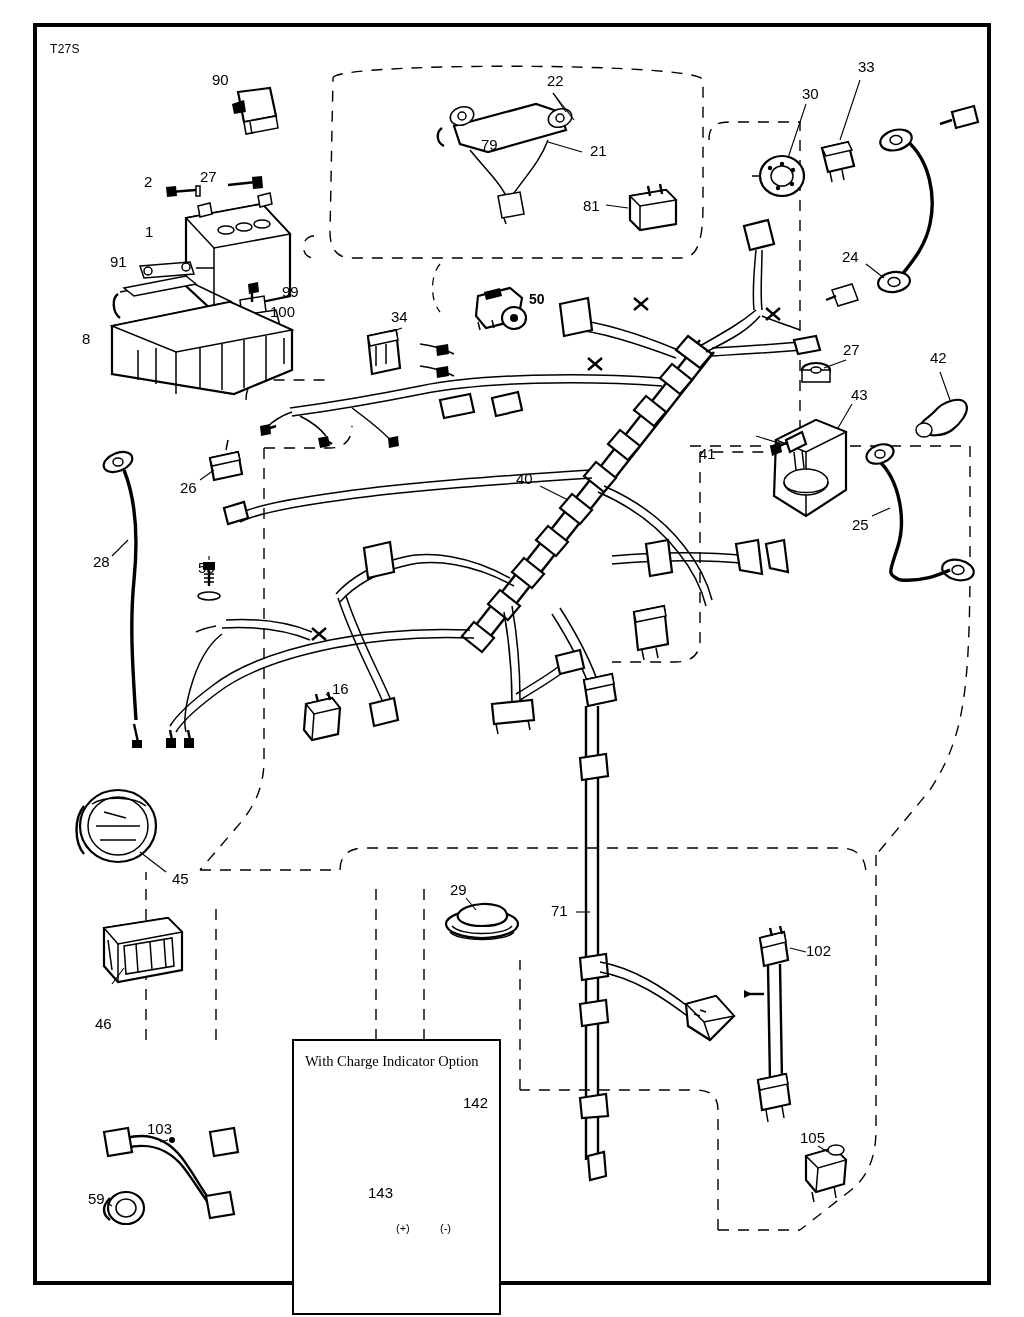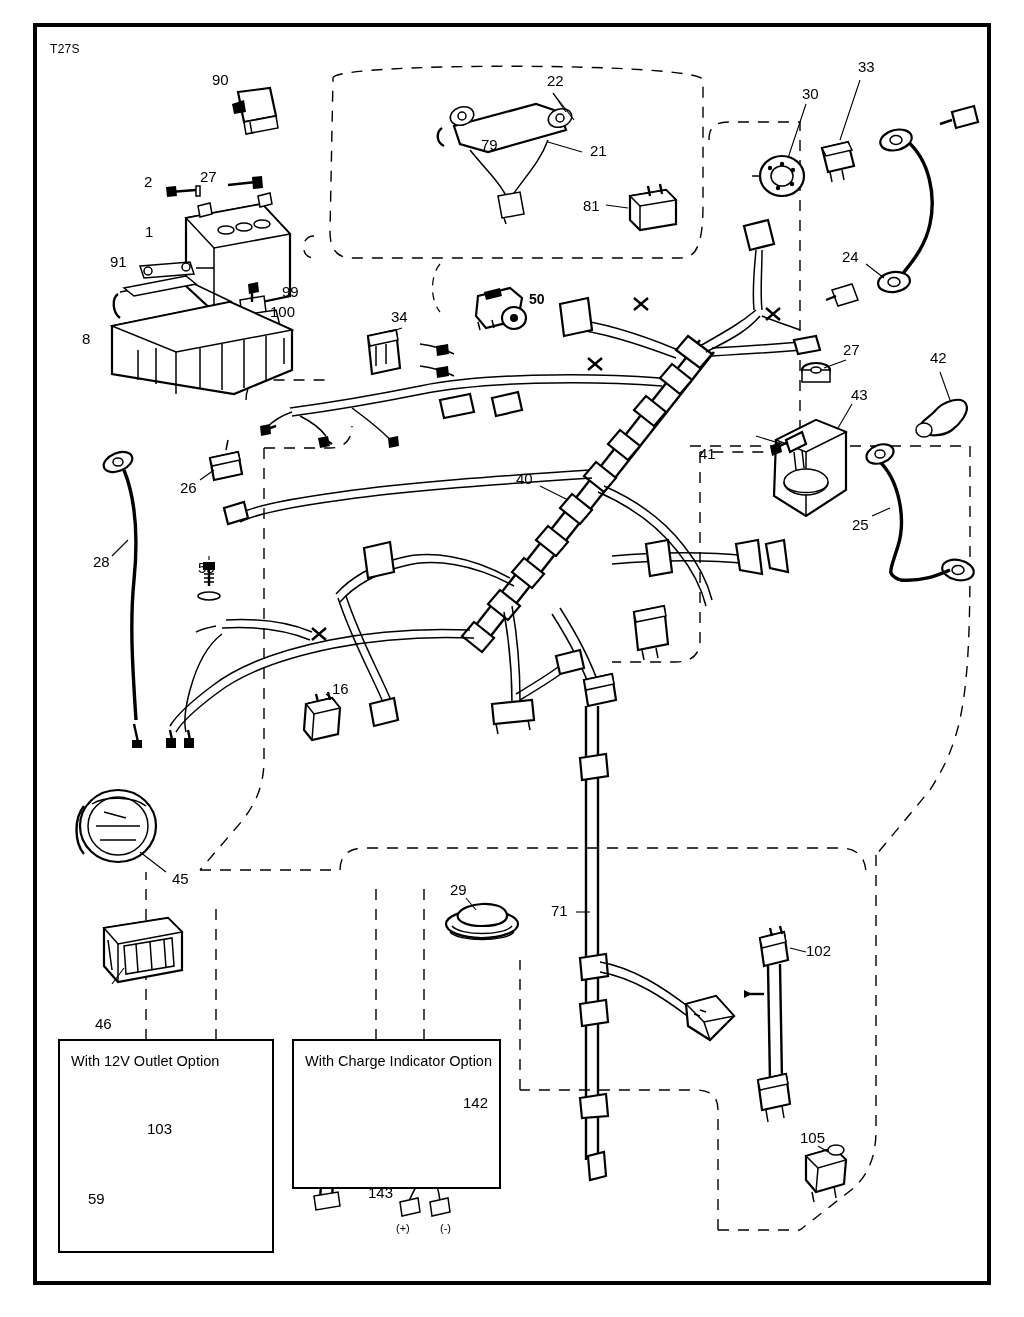--- a/index.html
+++ b/index.html
@@ -61,21 +61,21 @@
   }
   .optbox .title {
     position: absolute;
     top: 12px;
     left: 11px;
     font-size: 14.5px;
     color: #000;
     white-space: nowrap;
   }
   #opt-outlet { left: 58px; top: 1039px; width: 216px; height: 214px; }
-  #opt-charge { left: 292px; top: 1039px; width: 209px; height: 150px; }
+  #opt-charge { left: 292px; top: 1039px; width: 209px; height: 276px; font-family: Liberation Serif, serif; }
   .polarity {
     position: absolute;
     font-size: 11px;
     color: #000;
   }
 </style>
 </head>
 <body>
 
 <div id="page">
@@ -559,23 +559,20 @@
   <div class="cal" style="left:93px;  top:554px;">28</div>
   <div class="cal" style="left:198px; top:560px;">55</div>
   <div class="cal" style="left:332px; top:681px;">16</div>
   <div class="cal" style="left:172px; top:871px;">45</div>
   <div class="cal" style="left:450px; top:882px;">29</div>
   <div class="cal" style="left:551px; top:903px;">71</div>
   <div class="cal" style="left:806px; top:943px;">102</div>
   <div class="cal" style="left:95px;  top:985px;margin-top:31px;">46</div>
   <div class="cal" style="left:800px; top:1130px;">105</div>
 
-  <div class="optbox" id="opt-outlet">
-    <div class="title">With 12V Outlet Option</div>
-  </div>
   <div class="cal" style="left:147px; top:1121px;">103</div>
   <div class="cal" style="left:88px;  top:1191px;">59</div>
 
   <div class="optbox" id="opt-charge">
     <div class="title">With Charge Indicator Option</div>
   </div>
   <div class="cal" style="left:463px; top:1095px;">142</div>
   <div class="cal" style="left:368px; top:1185px;">143</div>
   <div class="polarity" style="left:396px; top:1222px;">(+)</div>
   <div class="polarity" style="left:440px; top:1222px;">(-)</div>

